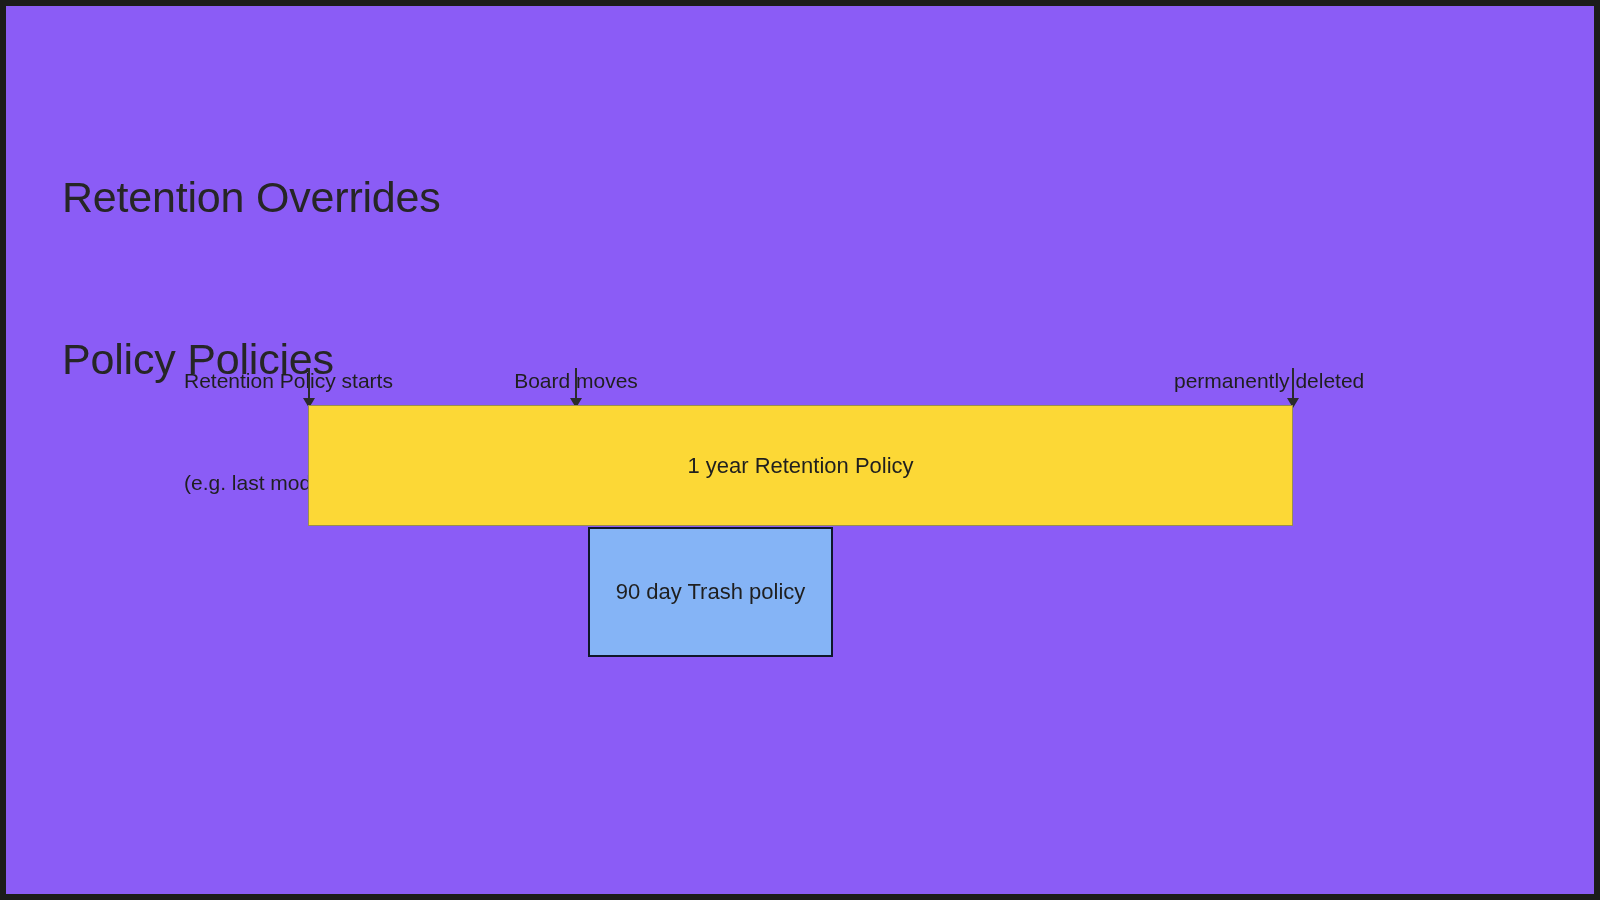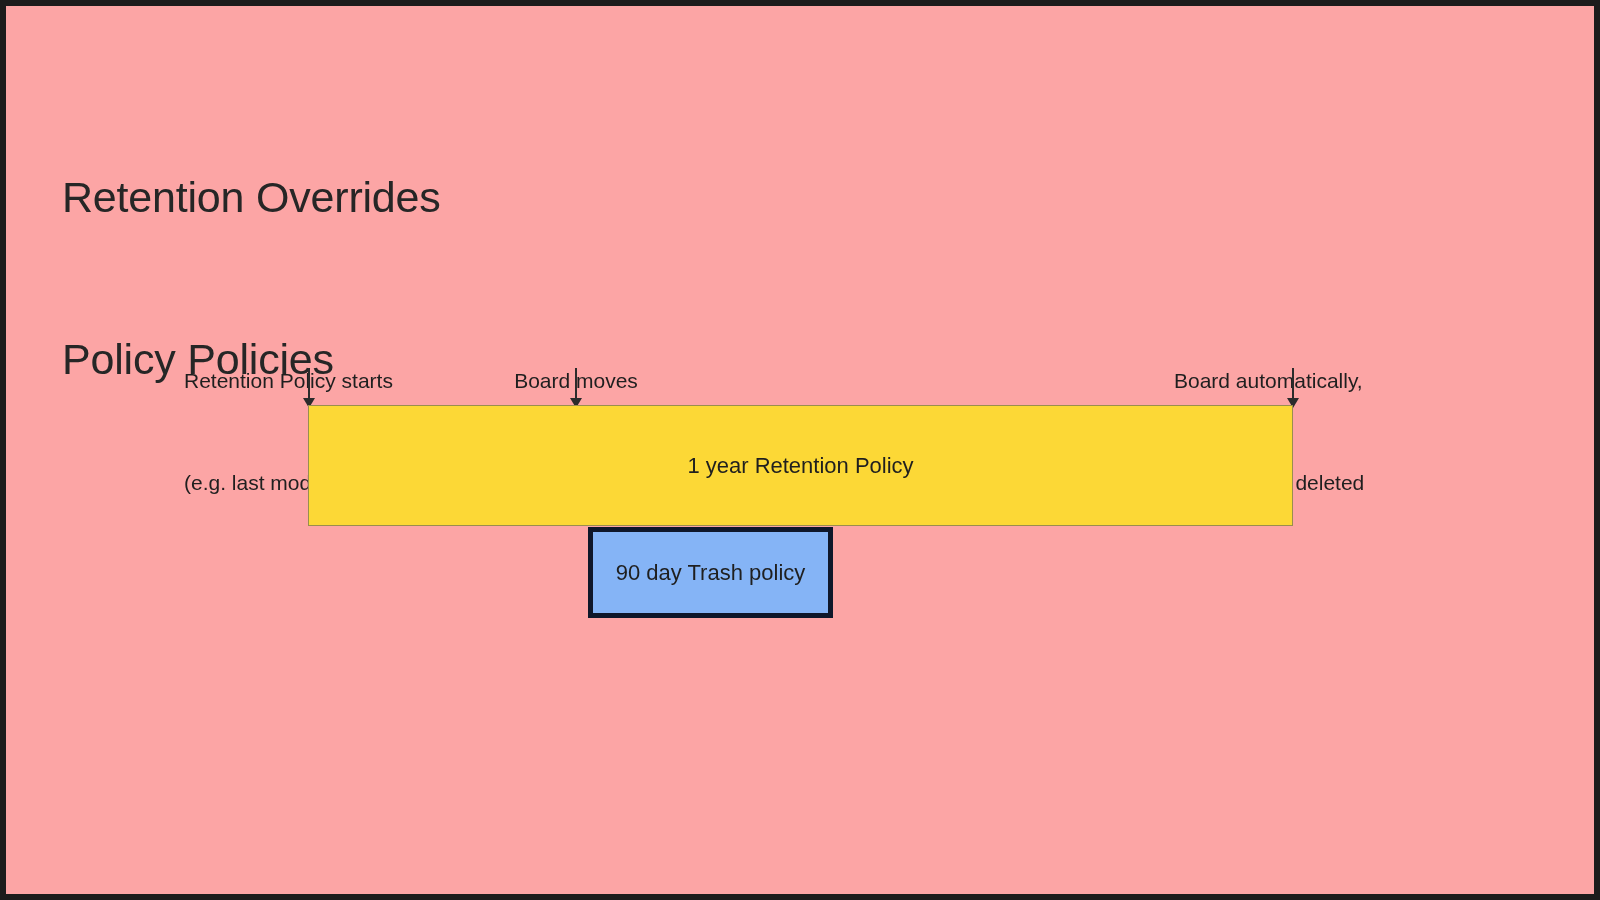--- a/index.html
+++ b/index.html
@@ -14,21 +14,21 @@
     overflow: hidden;
     font-family: "Liberation Sans", sans-serif;
   }
 
   
   #canvas {
     position: relative;
     width: 1600px;
     height: 900px;
     box-sizing: border-box;
-    background: #fca5a5;
+    background: #8b5cf6;
     border: 6px solid #1c1c1c;
     overflow: hidden;
   }
 
   
   #title {
     position: absolute;
     left: 56px;
     top: 56px;
     font-size: 43px;
@@ -89,23 +89,23 @@
     top: 399px;
     width: 985px;
     height: 121px;
     background: #fcd836;
     border: 1px solid #9a8e4e;
   }
   #trash-bar {
     left: 582px;
     top: 521px;
     width: 245px;
-    height: 91px;
+    height: 130px;
     background: #85b4f6;
-    border: 5px solid #0f172a;
+    border: 2px solid #0f172a;
   }
 </style>
 </head>
 <body>
 
 <div id="canvas">
 
   <div id="title">
     <span class="tline">Retention Overrides</span>
     <span class="tline">Policy Policies</span>
@@ -123,21 +123,20 @@
   <div class="annotation ann-center" style="left:460px; top:290px; width:220px;">
     <span class="aline">Board moves</span>
     <span class="aline">board to Trash</span>
   </div>
   <div class="arrow" style="left:563px; top:362px; height:40px;">
     <div class="shaft" style="height:30px;"></div>
     <div class="head" style="top:30px;"></div>
   </div>
 
   <div class="annotation ann-left" style="left:1168px; top:290px; width:260px;">
-    <span class="aline">Board automatically,</span>
     <span class="aline">permanently deleted</span>
   </div>
   <div class="arrow" style="left:1280px; top:362px; height:40px;">
     <div class="shaft" style="height:30px;"></div>
     <div class="head" style="top:30px;"></div>
   </div>
 
   <div class="bar" id="retention-bar">
     <span>1 year Retention Policy</span>
   </div>

